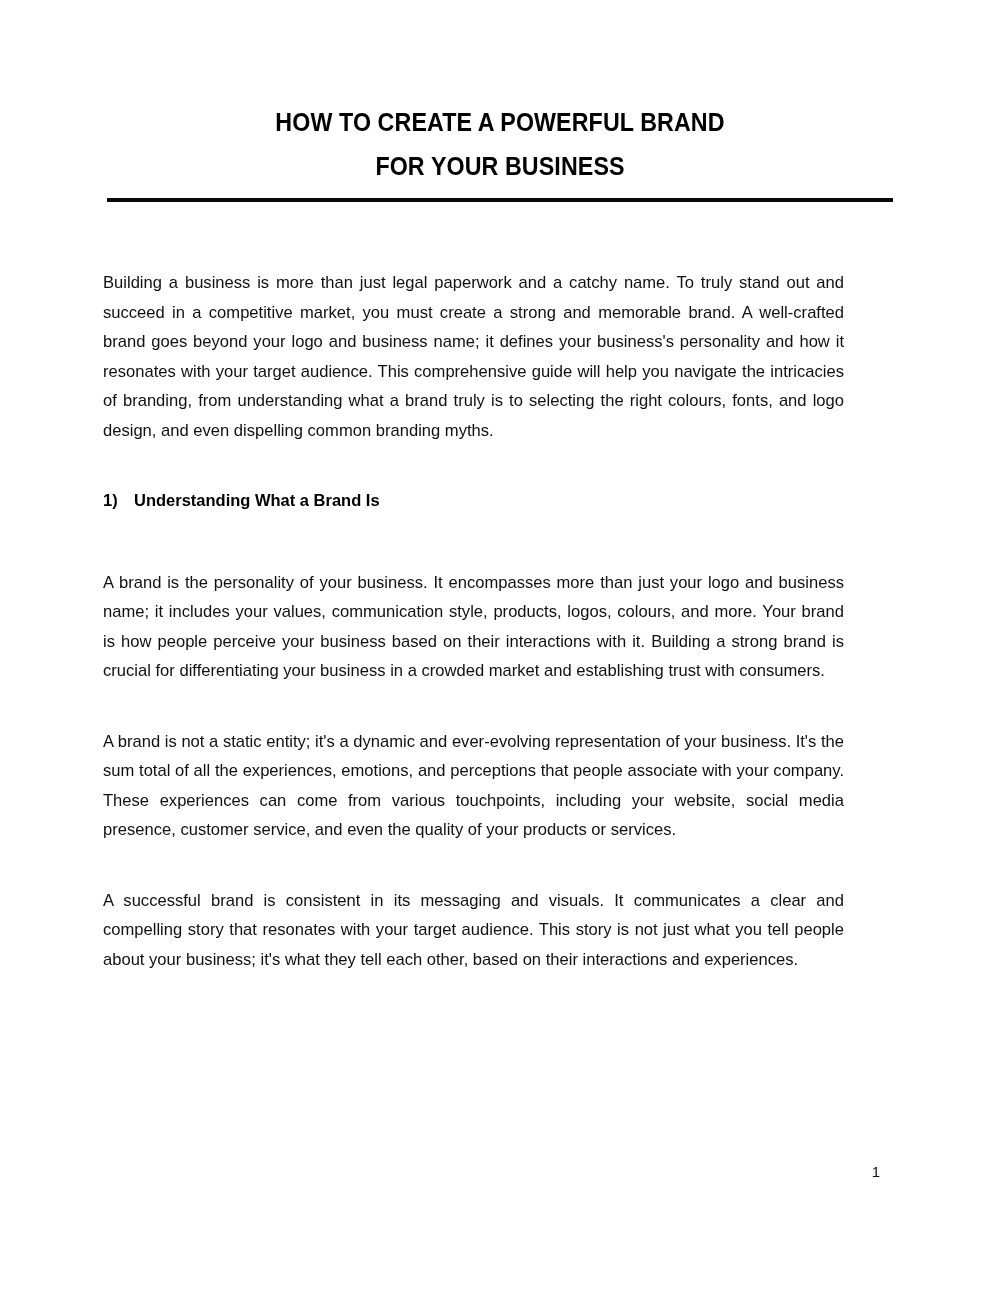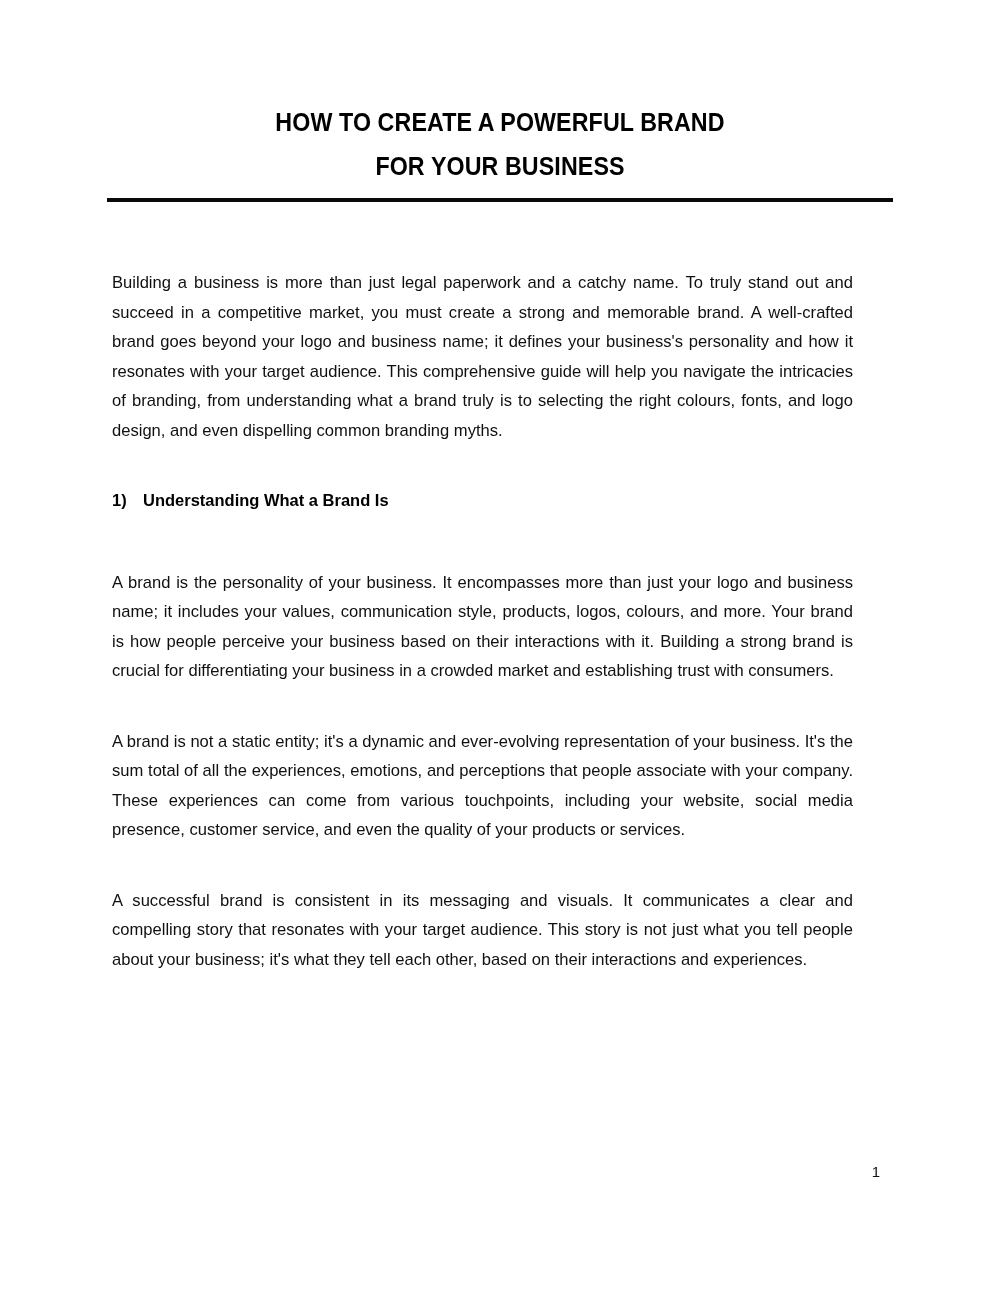--- a/index.html
+++ b/index.html
@@ -49,21 +49,21 @@
     left: 107px;
     top: 198px;
     width: 786px;
     height: 4px;
     background: #0a0a0a;
   }
 
   
   .content {
     position: absolute;
-    left: 112px;
+    left: 103px;
     top: 268px;
     width: 760px;
   }
 
   p.body-para {
     margin: 0 0 41px 0;
     font-size: 17px;
     line-height: 29.5px;
     text-align: justify;
     text-justify: inter-word;

